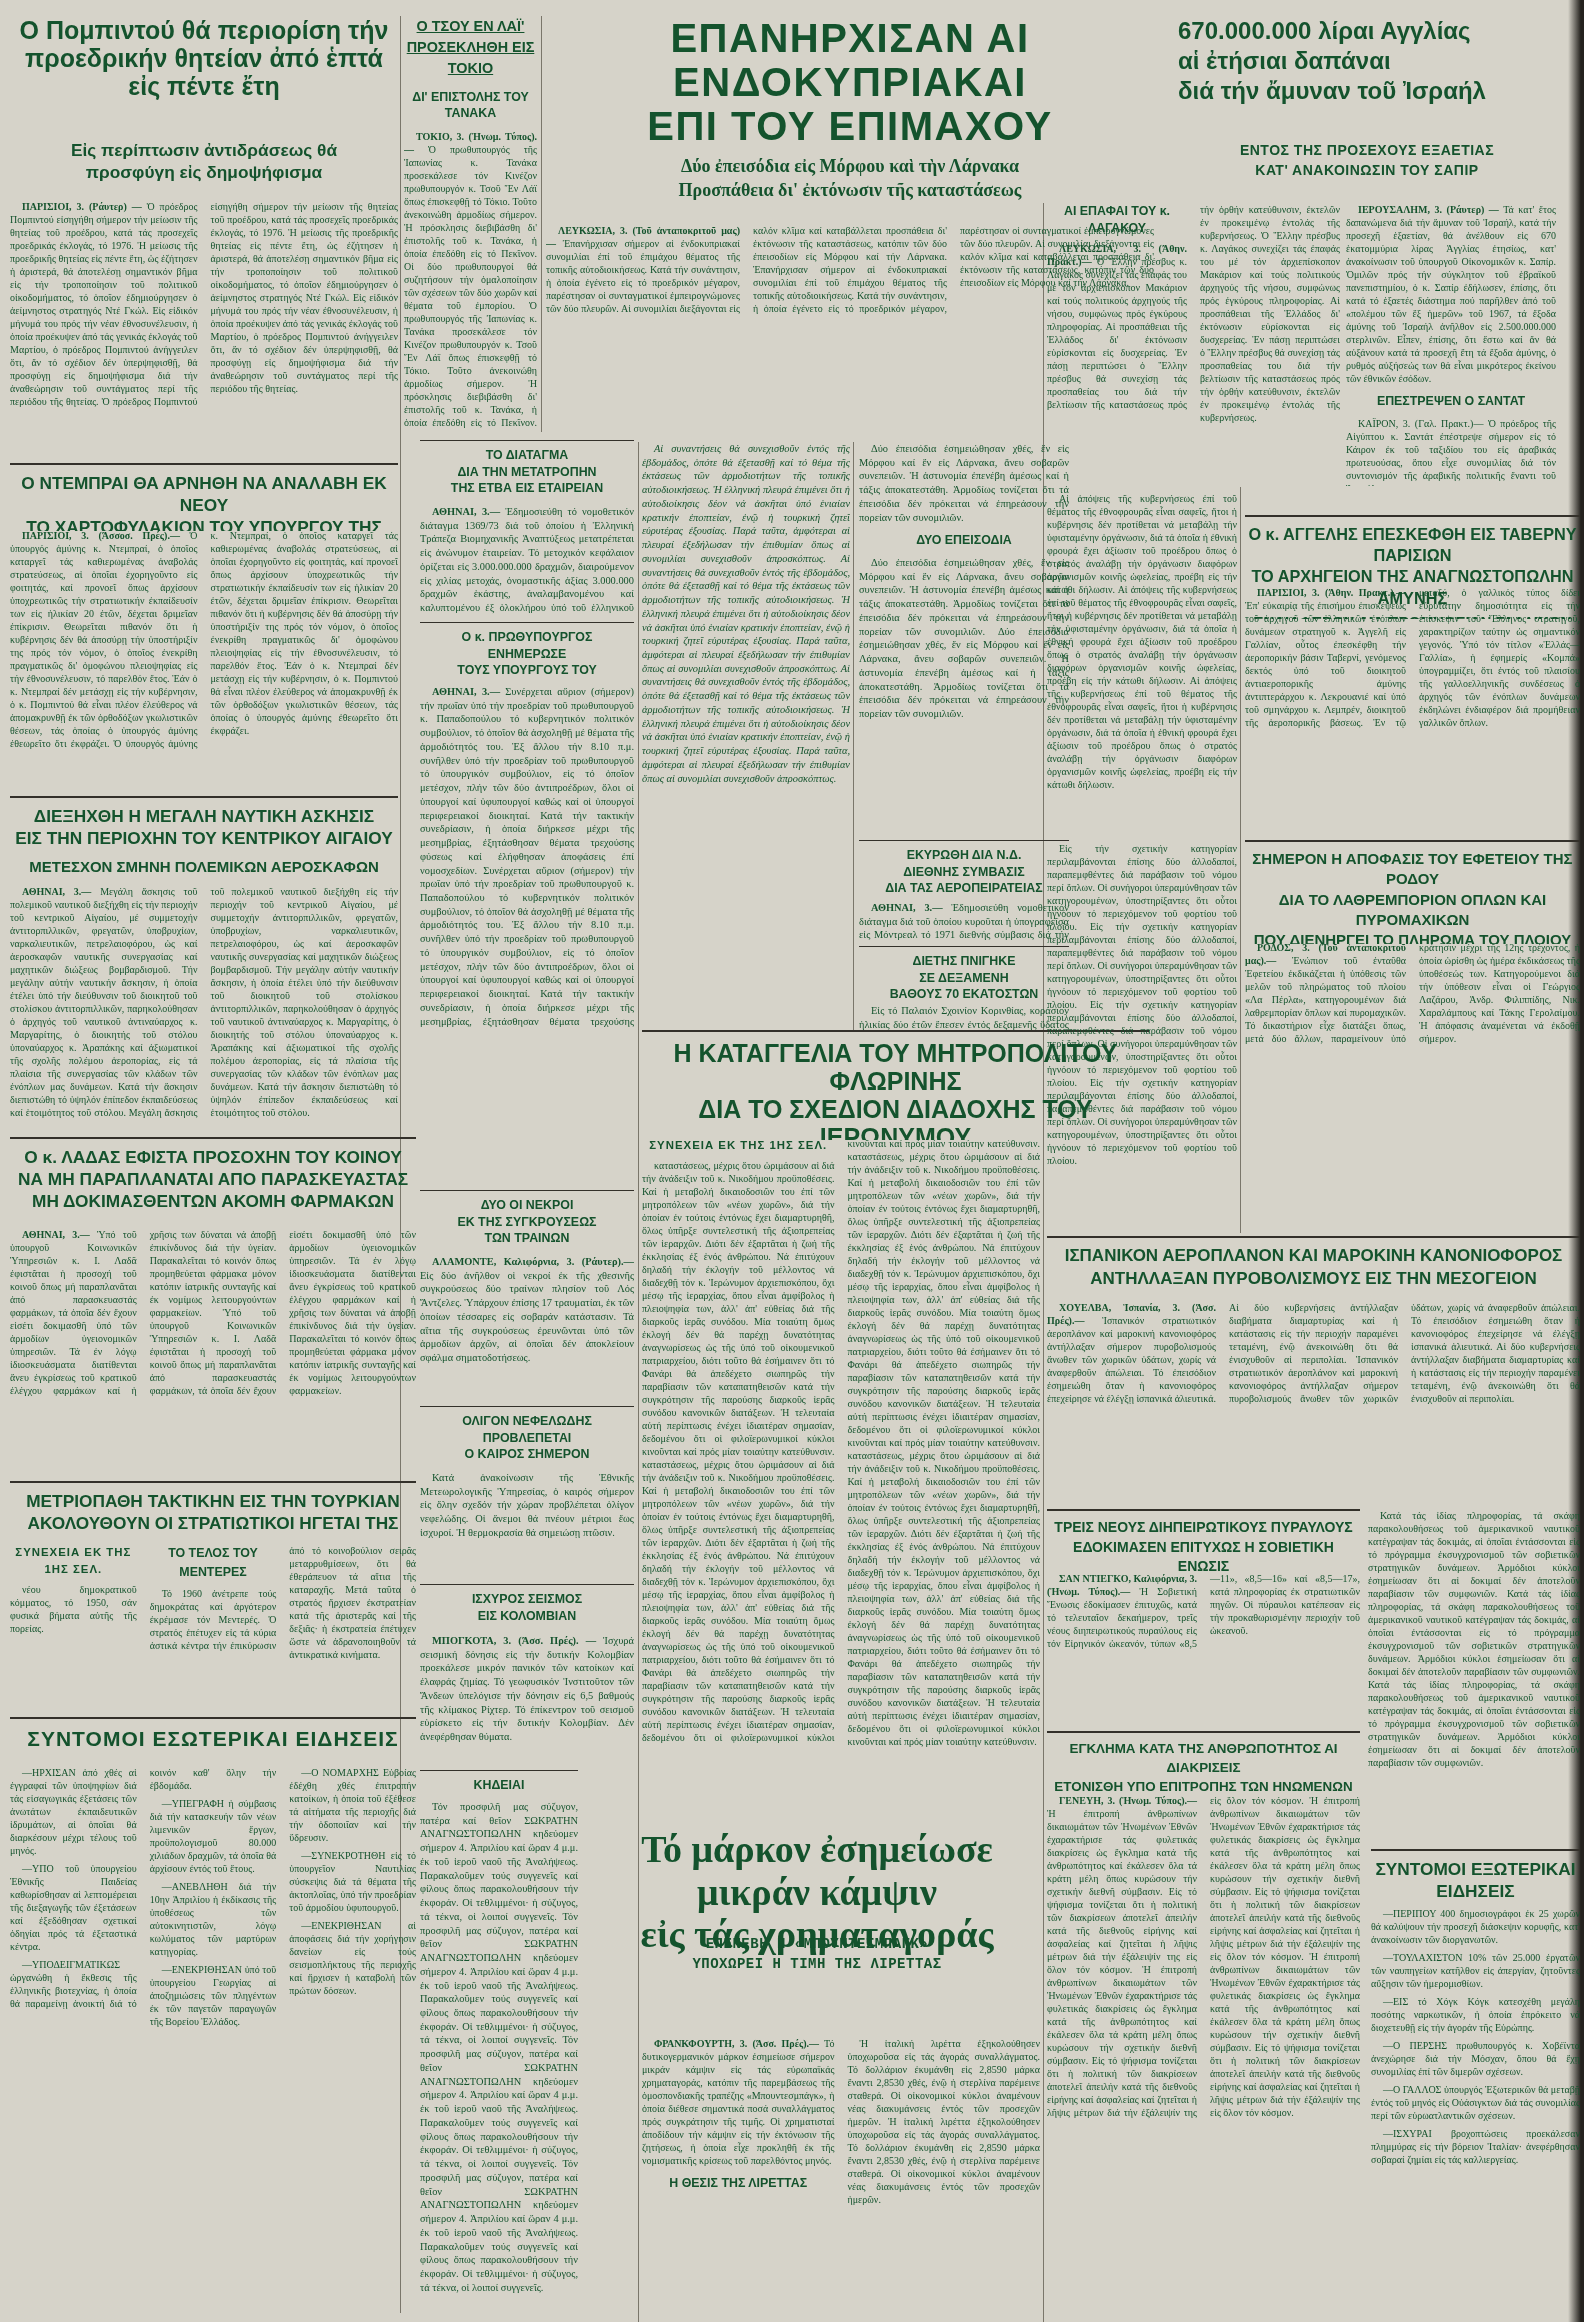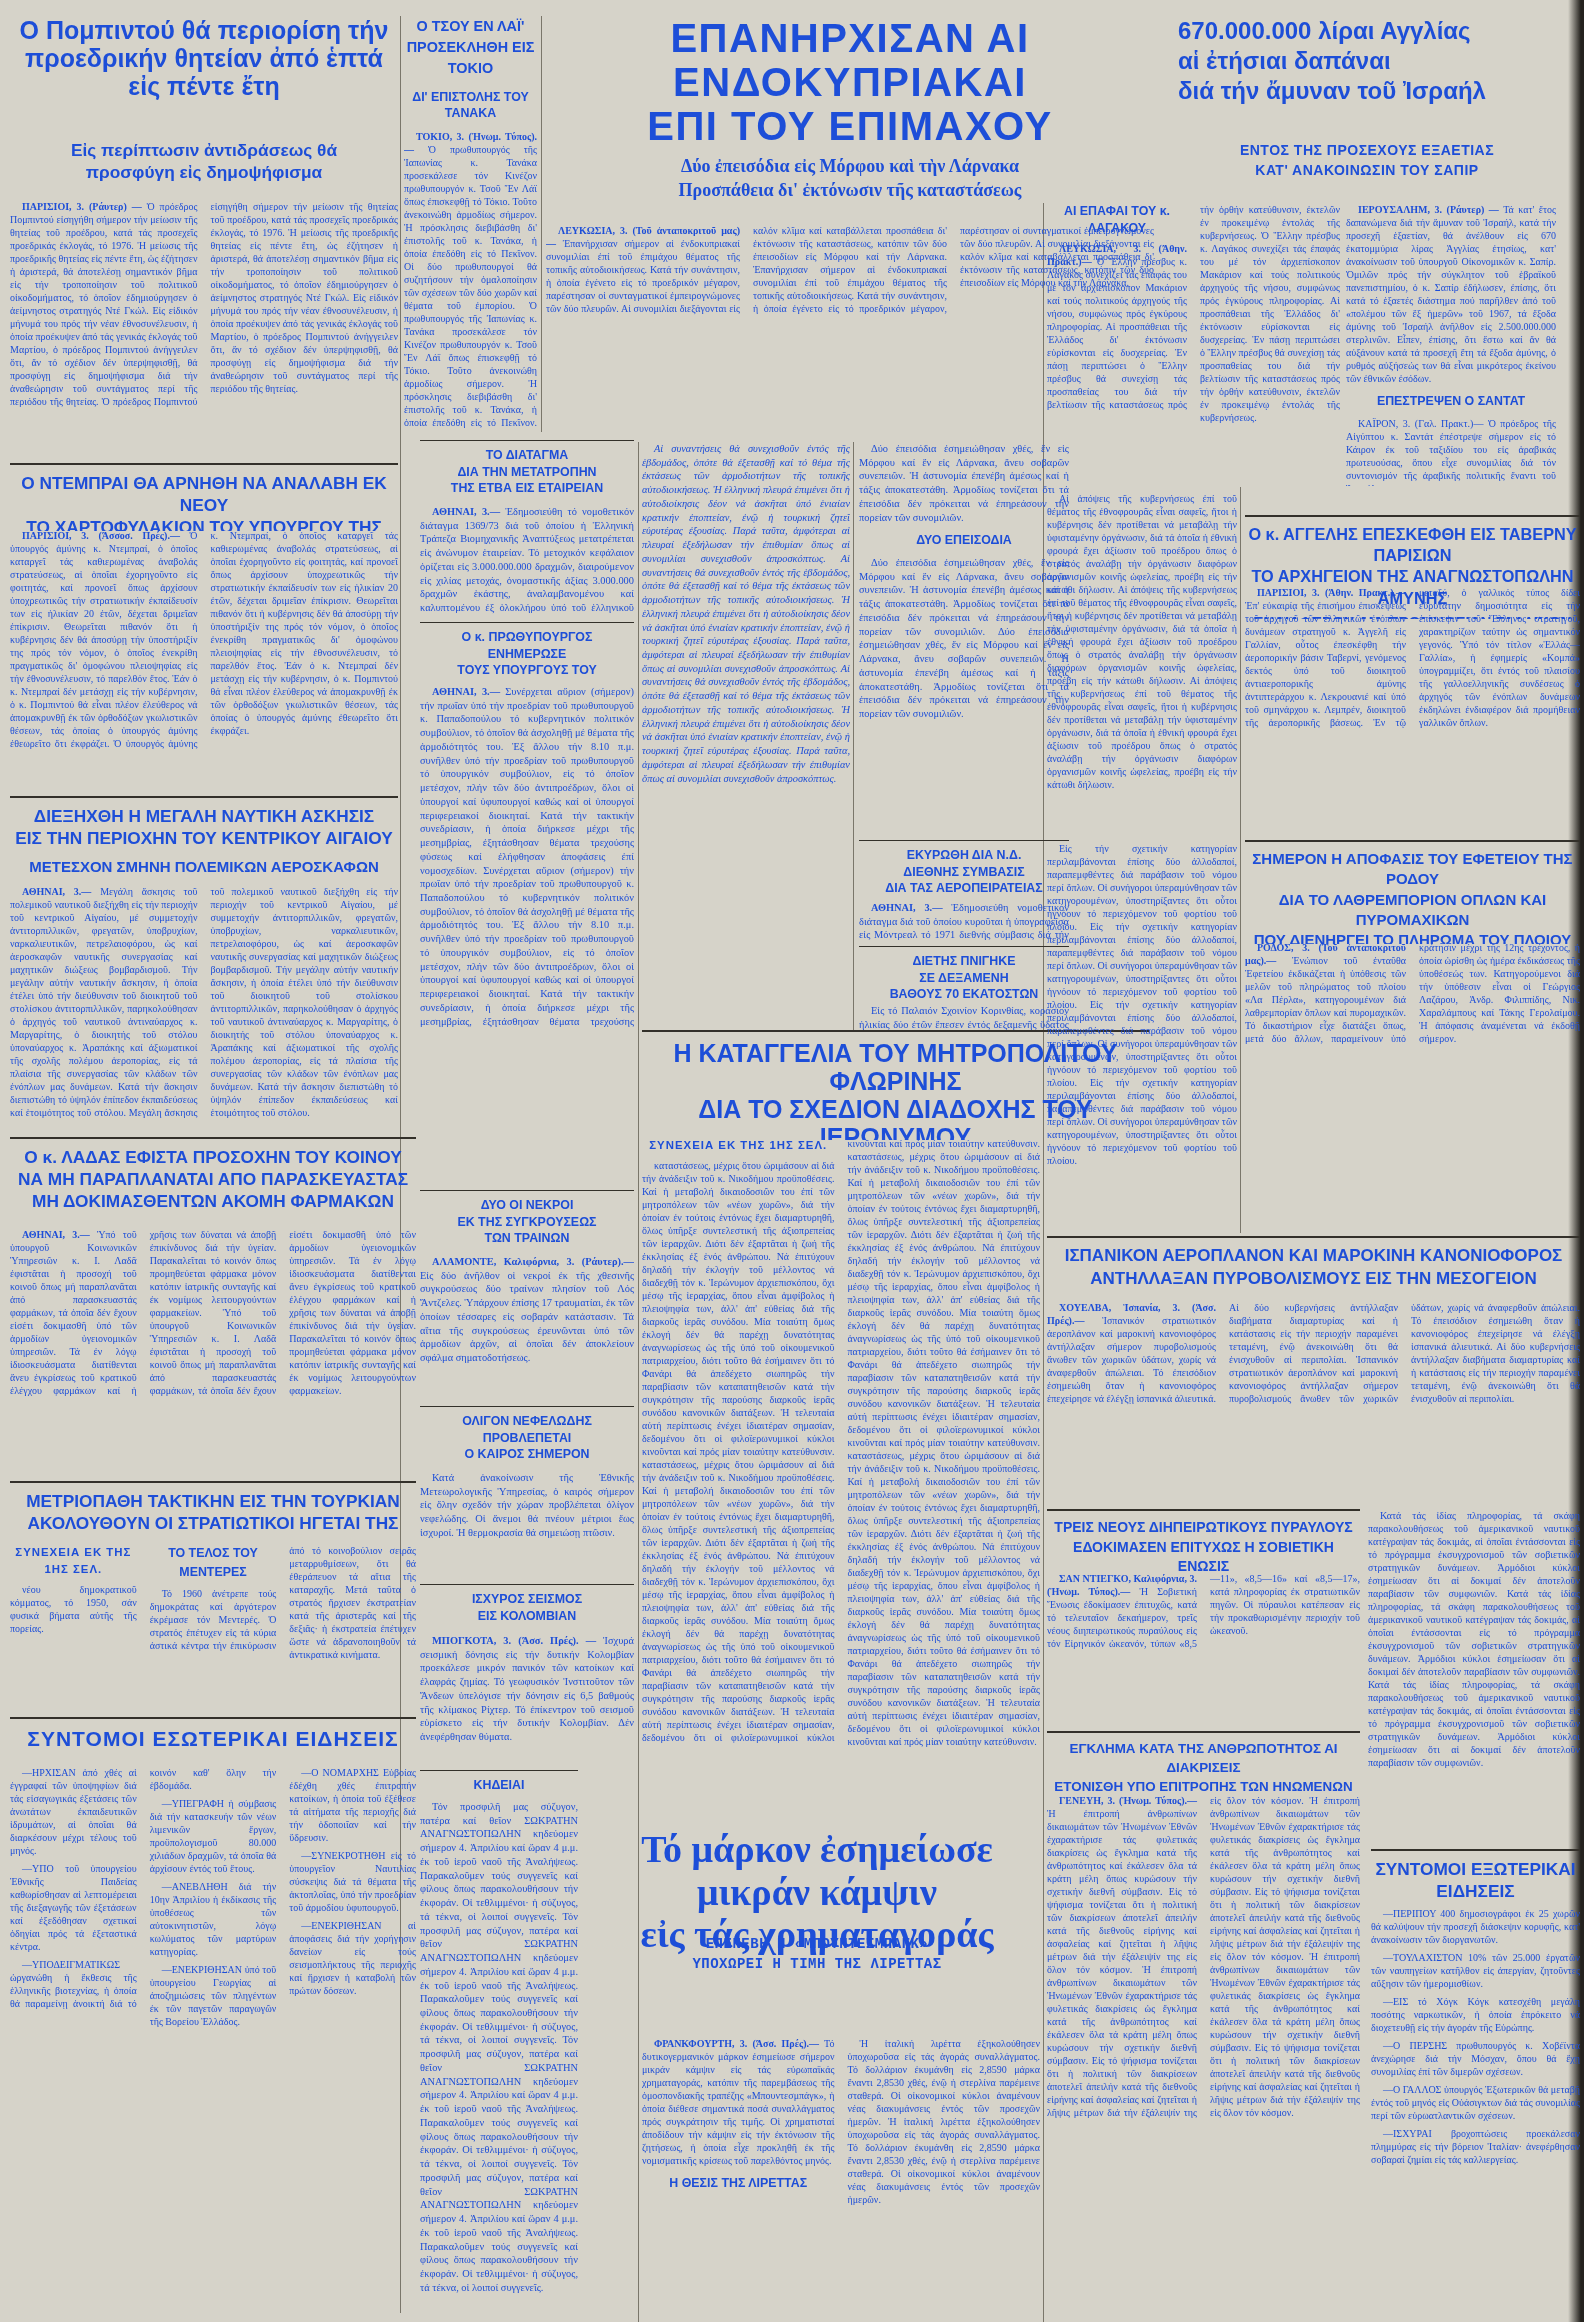--- a/index.html
+++ b/index.html
@@ -1,27 +1,27 @@
 <!DOCTYPE html>
 <html><head>
 <meta charset="utf-8">
 <style>
   html,body{margin:0;padding:0;background:#8a877f;}
-  #page{position:relative;width:1584px;height:2323px;margin:0 auto;background:#d6d3c9;overflow:hidden;color:#1d4ed8;}
+  #page{position:relative;width:1584px;height:2323px;margin:0 auto;background:#d6d3c9;overflow:hidden;color:#14532d;}
   .blk{position:absolute;overflow:hidden;}
   .h-xl{font:700 40px/1.1 "Liberation Sans",sans-serif;text-align:center;letter-spacing:1.5px;}
   .h-lg{font:700 25px/1.12 "Liberation Sans",sans-serif;text-align:center;}
   .h-serifxl{font:700 38px/1.12 "Liberation Serif",serif;text-align:center;}
   .h-md{font:700 17.3px/1.28 "Liberation Sans",sans-serif;text-align:center;}
   .h-md2{font:700 15px/1.3 "Liberation Sans",sans-serif;text-align:center;}
   .h-sm{font:700 12.4px/1.35 "Liberation Sans",sans-serif;text-align:center;}
   .h-brief{font:700 21px/1.2 "Liberation Sans",sans-serif;text-align:center;letter-spacing:1px;}
   .deckserif{font:700 18px/1.35 "Liberation Serif",serif;text-align:center;}
   .decksans{font:700 14px/1.4 "Liberation Sans",sans-serif;text-align:center;letter-spacing:0.5px;}
-  .kicker{font:700 14.4px/1.45 "Liberation Sans",sans-serif;text-align:center;}
+  .kicker{font:700 14.4px/1.45 "Liberation Sans",sans-serif;text-align:center;text-decoration:underline;}
   .body{font:10px/1.3 "Liberation Serif",serif;text-align:justify;}
   .body2{font:10.4px/1.32 "Liberation Serif",serif;text-align:justify;}
   .body p{margin:0 0 5px;text-indent:12px;}
   .body2 p{margin:0 0 5px;text-indent:12px;}
   .dl{font-weight:700;}
   .cols2{column-count:2;column-gap:13px;}
   .cols3{column-count:3;column-gap:13px;}
   .rule-t{border-top:2px solid #33302a;padding-top:7px;}
   .rule-s{border-top:1px solid #33302a;padding-top:6px;}
   .cont{font:700 11.4px/1.5 "Liberation Sans",sans-serif;text-align:center;letter-spacing:1px;text-indent:0 !important;}

